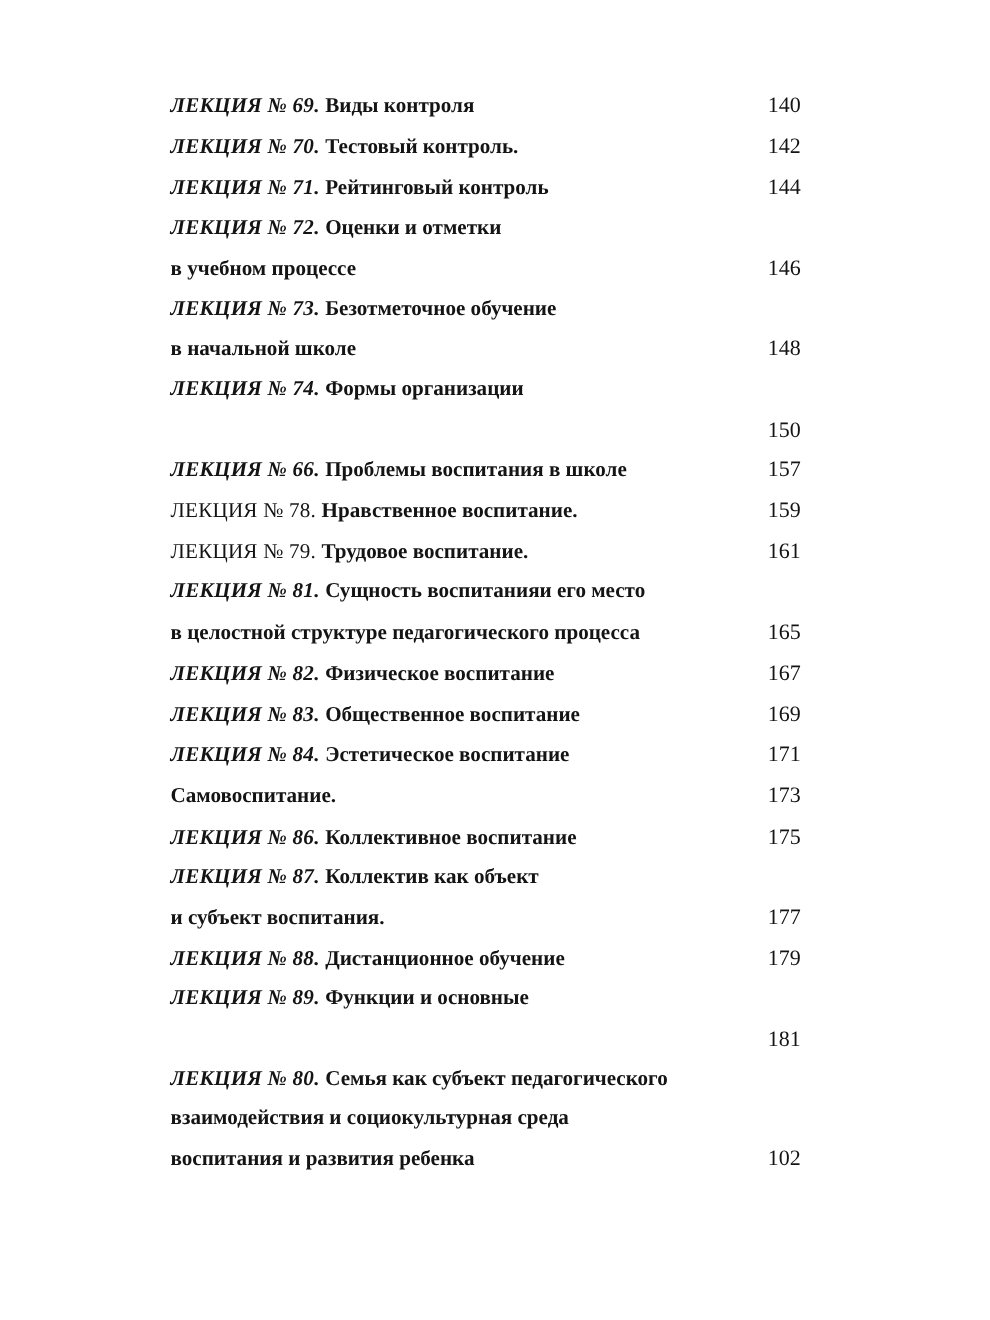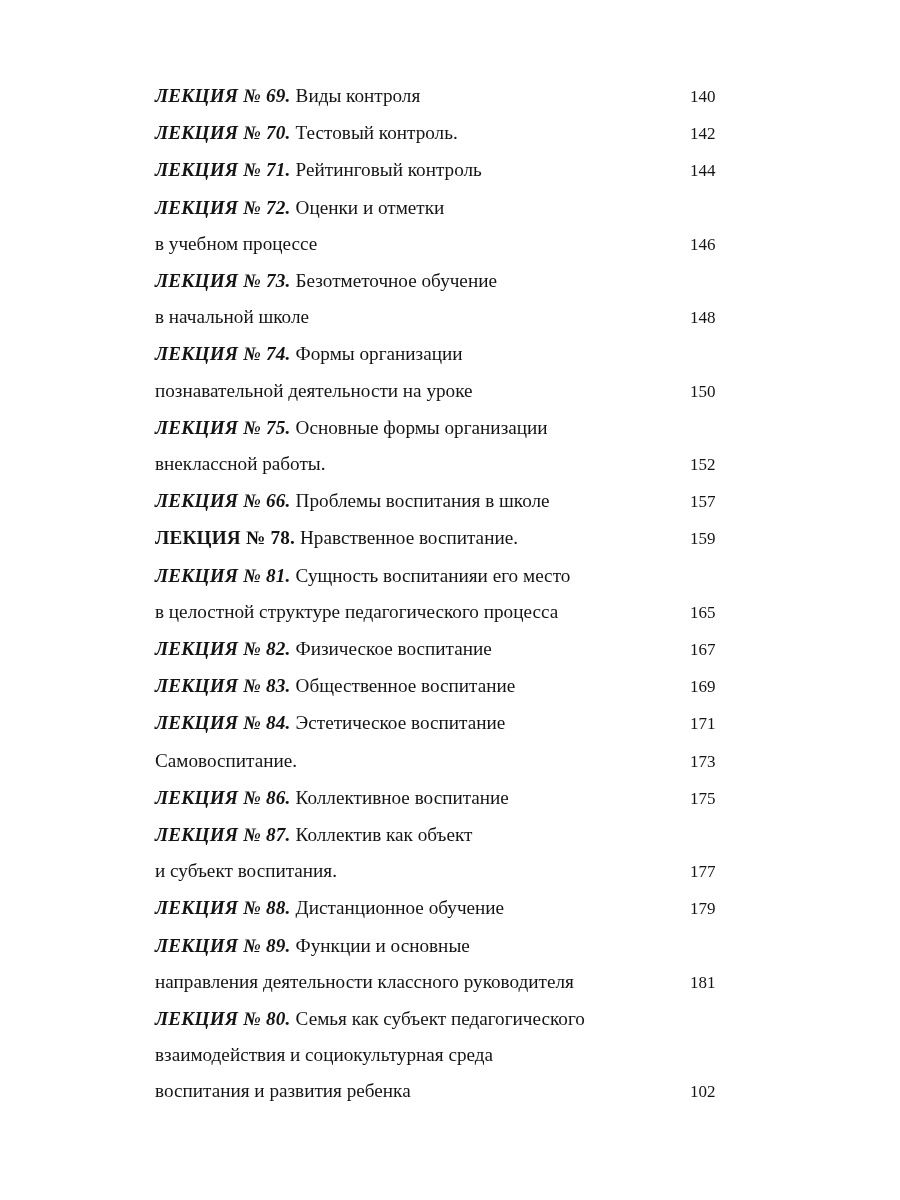--- a/index.html
+++ b/index.html
@@ -36,25 +36,25 @@
     font-size: 19.2px;
     white-space: nowrap;
   }
   .lec-label {
     font-weight: bold;
     font-style: italic;
     letter-spacing: 0.2px;
     padding-right: 5px;
   }
   .lec-label.plain {
+    font-weight: normal;
+    font-style: normal;
+  }
+  .title-text {
     font-weight: bold;
-    font-style: normal;
-  }
-  .title-text {
-    font-weight: normal;
     font-style: normal;
   }
   .leader {
     flex: 1 1 auto;
     overflow: hidden;
     margin: 0 2px 0 4px;
     position: relative;
     height: 1em;
   }
   .leader::before {
@@ -64,21 +64,22 @@
     font-size: 19.2px;
     color: #141414;
     position: relative;
     top: -0.02em;
   }
   .leader.none::before {
     content: "";
   }
   .page-num {
     flex: 0 0 auto;
-    font-size: 17px;
+    font-size: 20px;
+    text-align: right;
     min-width: 38px;
     padding-left: 3px;
   }
 </style>
 </head>
 <body>
 
 <div class="page">
   <div class="toc" id="toc-root">
       <div class="toc-entry">
@@ -132,56 +133,50 @@
         </div>
       </div>
       <div class="toc-entry">
         <div class="toc-line">
           <span class="lec-label">ЛЕКЦИЯ № 74.</span>
           <span class="title-text">Формы организации</span>
           <span class="leader none"></span>
           <span class="page-num"></span>
         </div>
         <div class="toc-line cont-line">
-          <span class="title-text">познавательной деятельности на уроке</span>
           <span class="leader"></span>
           <span class="page-num">150</span>
-        </div>
-      </div>
-      <div class="toc-entry">
-        <div class="toc-line">
-          <span class="lec-label">ЛЕКЦИЯ № 75.</span>
-          <span class="title-text">Основные формы организации</span>
-          <span class="leader none"></span>
-          <span class="page-num"></span>
-        </div>
-        <div class="toc-line cont-line">
-          <span class="title-text">внеклассной работы.</span>
-          <span class="leader"></span>
-          <span class="page-num">152</span>
         </div>
       </div>
       <div class="toc-entry">
         <div class="toc-line">
           <span class="lec-label">ЛЕКЦИЯ № 66.</span>
           <span class="title-text">Проблемы воспитания в школе</span>
           <span class="leader"></span>
           <span class="page-num">157</span>
         </div>
       </div>
       <div class="toc-entry">
         <div class="toc-line">
           <span class="lec-label plain">ЛЕКЦИЯ № 78.</span>
           <span class="title-text">Нравственное воспитание.</span>
           <span class="leader"></span>
           <span class="page-num">159</span>
         </div>
       </div>
       <div class="toc-entry">
         <div class="toc-line">
+          <span class="lec-label plain">ЛЕКЦИЯ № 79.</span>
+          <span class="title-text">Трудовое воспитание.</span>
+          <span class="leader"></span>
+          <span class="page-num">161</span>
+        </div>
+      </div>
+      <div class="toc-entry">
+        <div class="toc-line">
           <span class="lec-label">ЛЕКЦИЯ № 81.</span>
           <span class="title-text">Сущность воспитанияи его место</span>
           <span class="leader none"></span>
           <span class="page-num"></span>
         </div>
         <div class="toc-line cont-line">
           <span class="title-text">в целостной структуре педагогического процесса</span>
           <span class="leader"></span>
           <span class="page-num">165</span>
         </div>
@@ -247,21 +242,20 @@
         </div>
       </div>
       <div class="toc-entry">
         <div class="toc-line">
           <span class="lec-label">ЛЕКЦИЯ № 89.</span>
           <span class="title-text">Функции и основные</span>
           <span class="leader none"></span>
           <span class="page-num"></span>
         </div>
         <div class="toc-line cont-line">
-          <span class="title-text">направления деятельности классного руководителя</span>
           <span class="leader"></span>
           <span class="page-num">181</span>
         </div>
       </div>
       <div class="toc-entry">
         <div class="toc-line">
           <span class="lec-label">ЛЕКЦИЯ № 80.</span>
           <span class="title-text">Семья как субъект педагогического</span>
           <span class="leader none"></span>
           <span class="page-num"></span>

